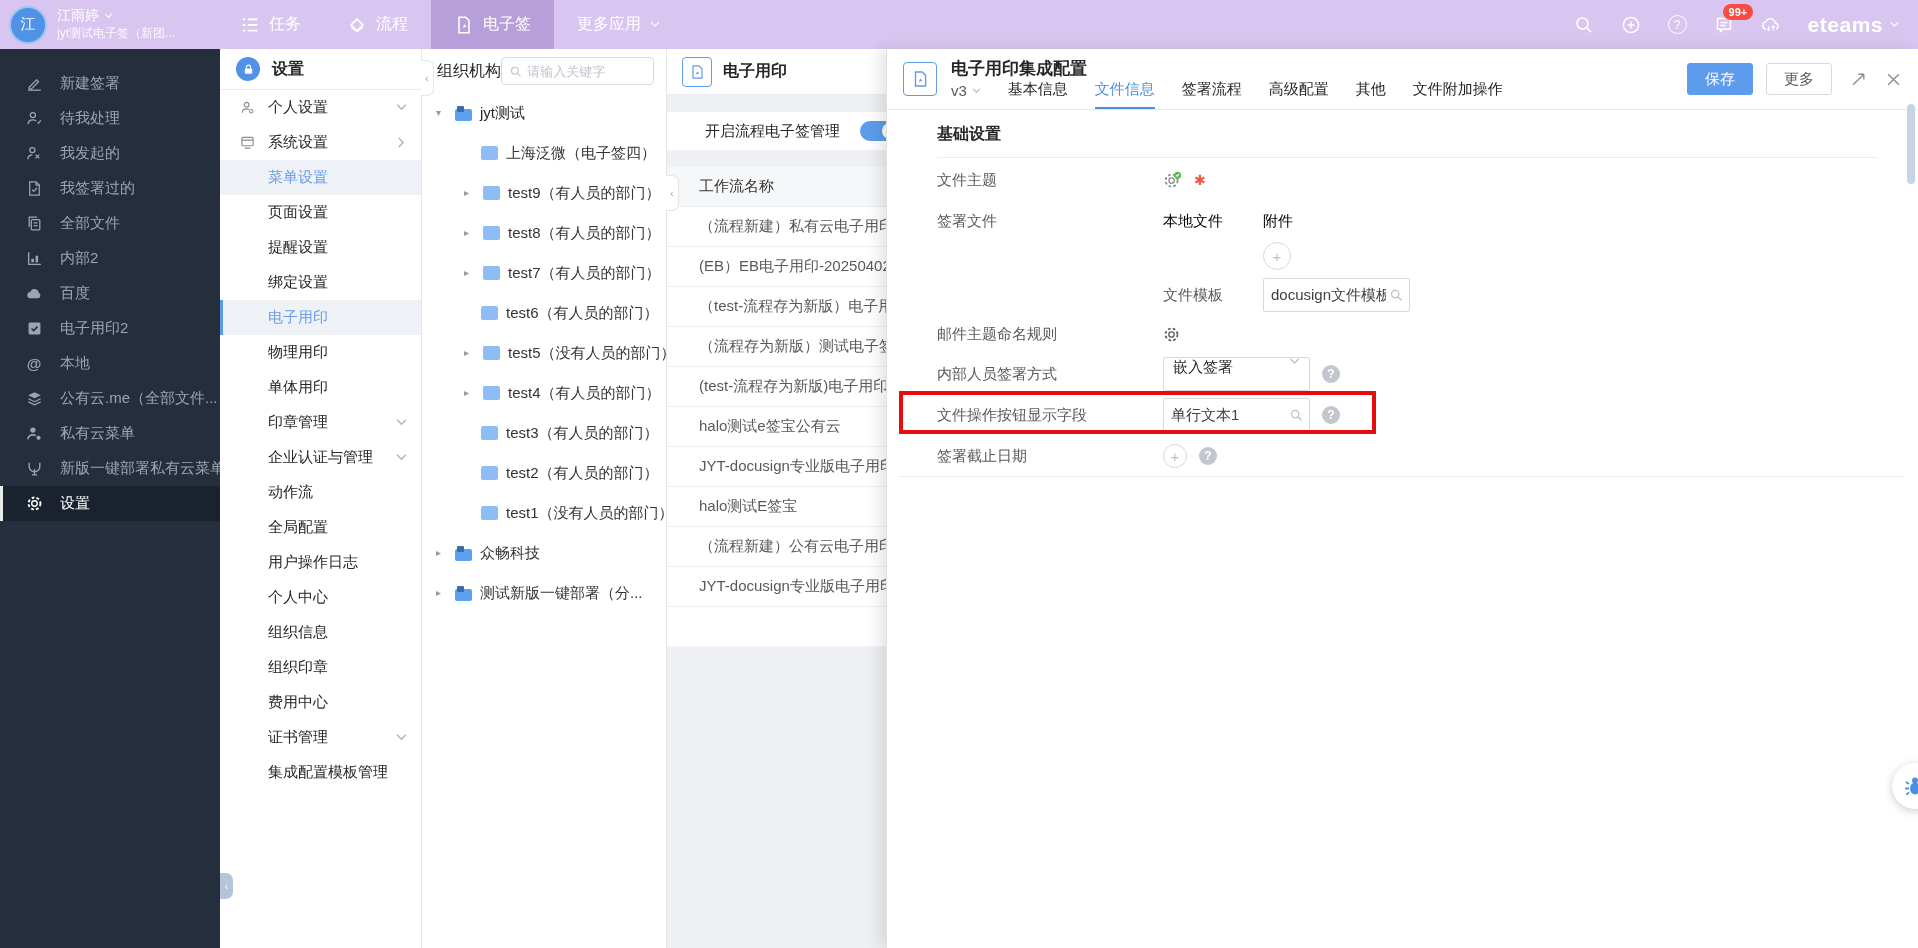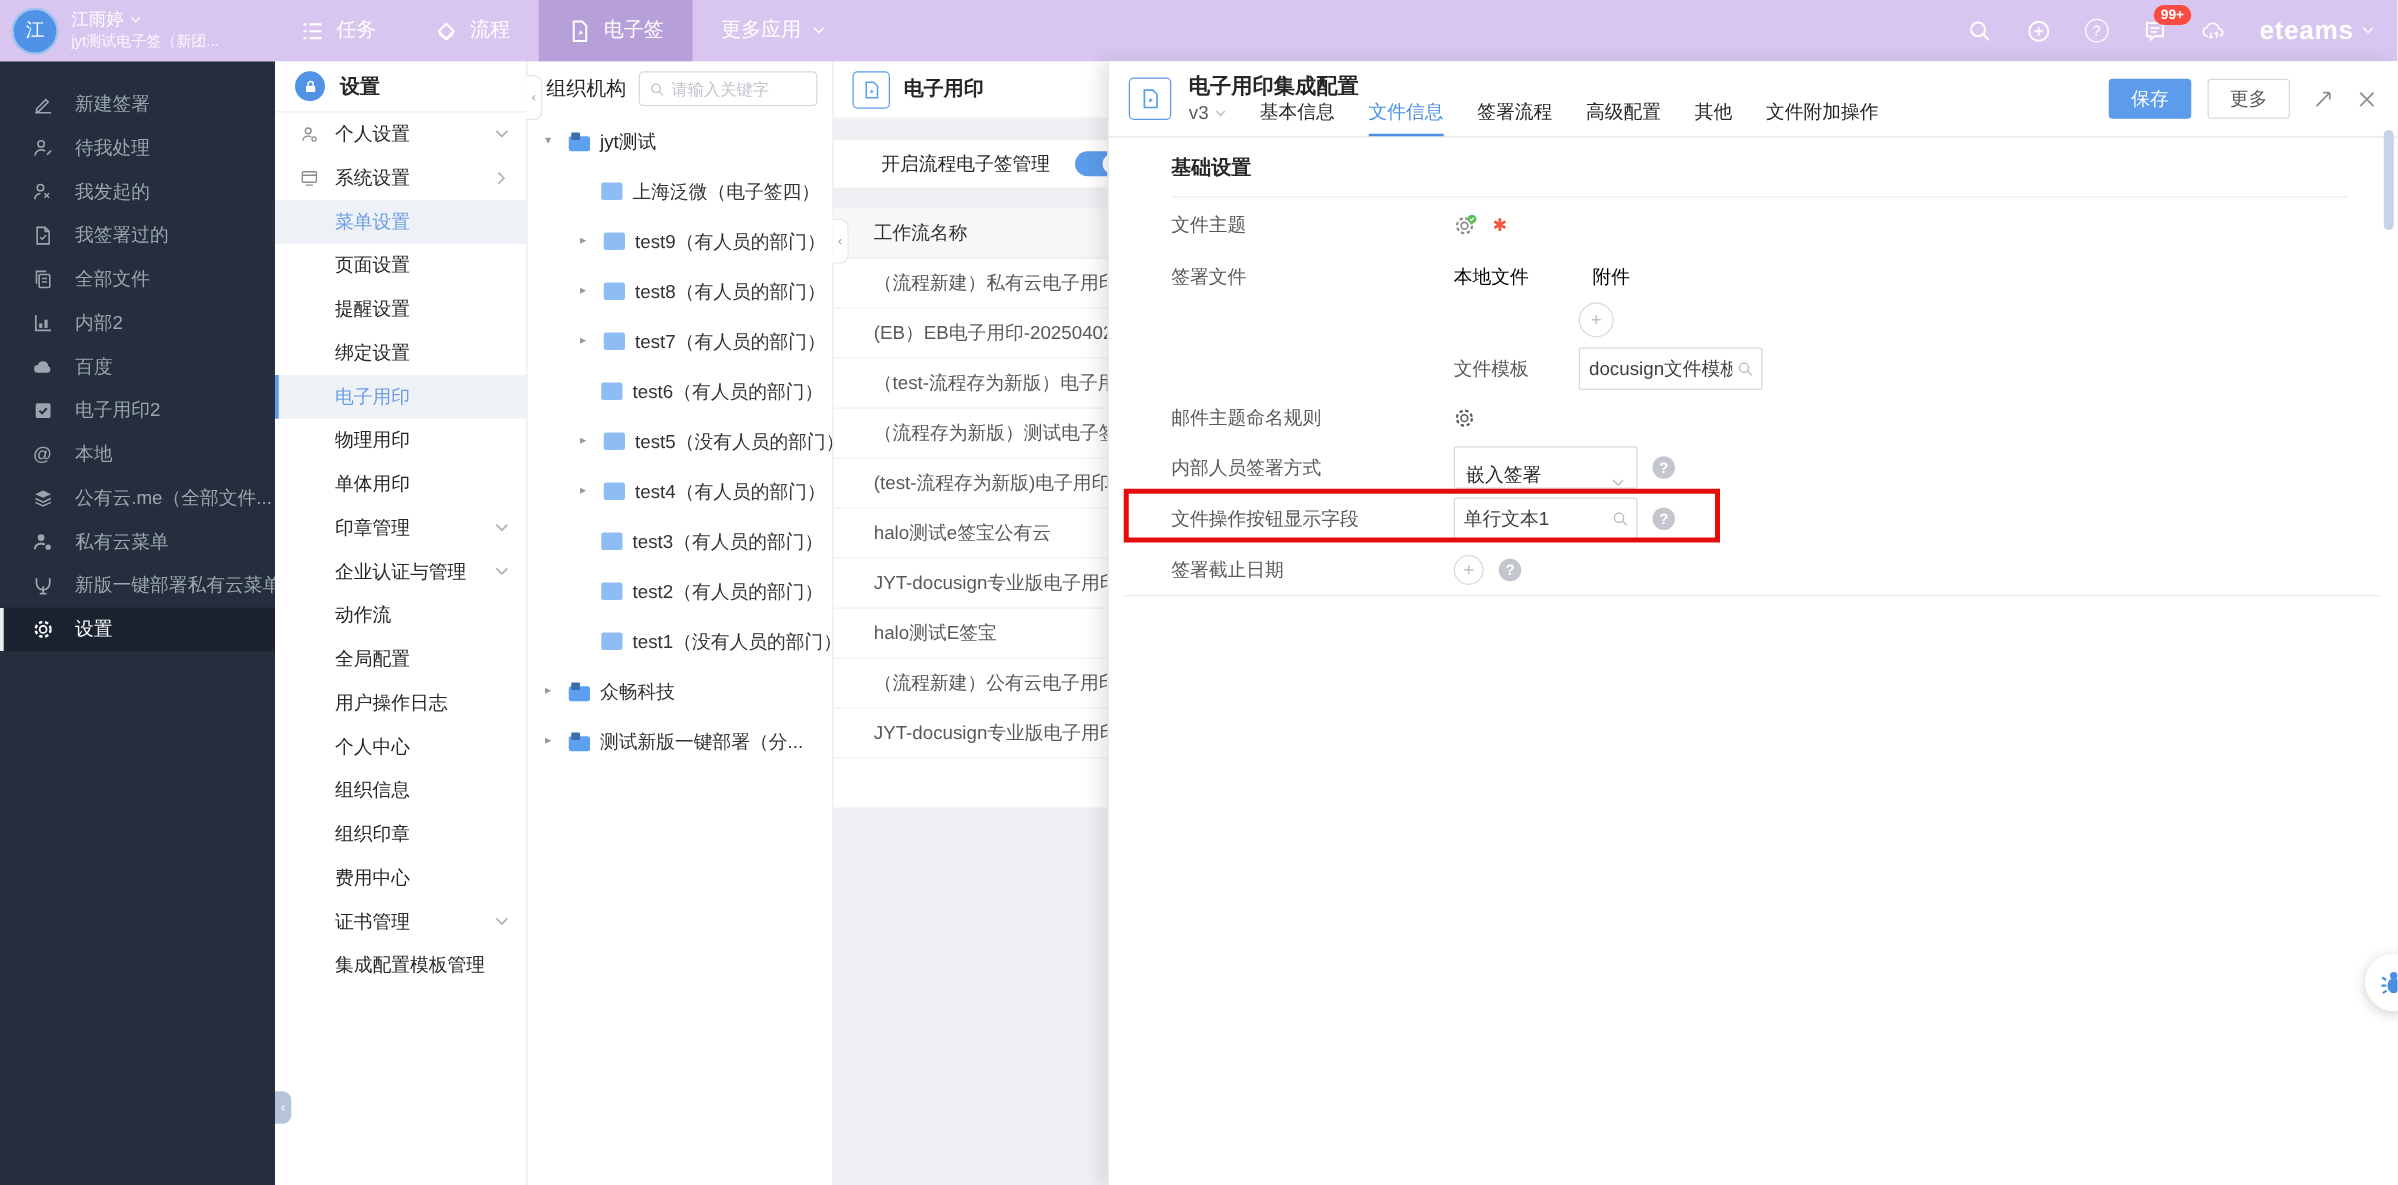--- a/index.html
+++ b/index.html
@@ -40,21 +40,21 @@
   .sp-logo { width:24px; height:24px; border-radius:50%; background:#4f92e6; display:flex; align-items:center; justify-content:center; }
   .sp-item { height:35px; display:flex; align-items:center; padding-left:48px; font-size:15px; color:#262626; cursor:pointer; position:relative; white-space:nowrap; }
   .sp-item .sp-ic { position:absolute; left:20px; width:16px; height:16px; color:#8c8c8c; }
   .sp-item .sp-caret { position:absolute; right:14px; width:11px; height:11px; color:#b3b3b3; }
   .sp-item.sel { background:#eef1f5; color:#6b9de8; }
   .sp-item.active { background:#eef1f5; color:#6b9de8; box-shadow:inset 3px 0 0 #5d9cec; }
   .rot-right { transform:rotate(-90deg); }
 
   
   .org-col { width:245px; background:#fff; border-right:1px solid #e4e6e9; flex:0 0 auto; position:relative; }
-  .org-header { height:44px; display:flex; align-items:center; padding:0 12px 0 15px; gap:10px; }
+  .org-header { height:44px; display:flex; align-items:center; padding:0 12px 0 15px; }
   .org-title { font-size:16px; color:#262626; flex:0 0 auto; }
   .org-search { flex:1; height:28px; border:1px solid #d9d9d9; border-radius:4px; display:flex; align-items:center; gap:6px; padding:0 8px; color:#c0c4cc; }
   .org-search input { border:0; outline:0; width:100%; font-size:13px; color:#595959; font-family:inherit; }
   .org-search input::placeholder { color:#c0c4cc; }
   .tree-row { height:40px; display:flex; align-items:center; gap:8px; font-size:15px; color:#333; cursor:pointer; white-space:nowrap; overflow:hidden; }
   .tree-row.lvl0 { padding-left:14px; }
   .tree-row.lvl1 { padding-left:42px; }
   .tree-row.lvl1.nocaret { padding-left:59px; }
   .tree-row.lvl0.root { color:#262626; }
   .caret { width:11px; color:#999; font-size:10px; line-height:1; flex:0 0 auto; }
@@ -96,29 +96,29 @@
   .frow { display:flex; min-height:40px; align-items:center; }
   .frow.tall { align-items:flex-start; padding-top:6px; min-height:112px; }
   .frow.hl { min-height:42px; }
   .flabel { width:226px; flex:0 0 auto; font-size:15px; color:#595959; }
   .fval { display:flex; align-items:center; gap:12px; }
   .fval.col { display:block; }
   .fline { display:flex; align-items:center; min-height:30px; }
   .fline.mid { min-height:40px; }
   .fline.last { min-height:38px; }
   .opt { width:100px; font-size:15px; color:#000000; }
-  .opt.second { width:auto;margin-left:11px; }
+  .opt.second { width:auto; }
   .sublabel { width:100px; font-size:15px; color:#595959; }
   .plus-circle { border:1px solid #d9d9d9; border-radius:50%; color:#bfbfbf; background:#fff; display:flex; align-items:center; justify-content:center; cursor:pointer; }
   .plus-circle::before { content:"+"; font-size:15px; line-height:1; }
   .plus-circle.lg { width:28px; height:28px; margin-left:100px; }
   .plus-circle.sm { width:24px; height:24px; }
   .inputbox { width:147px; height:34px; border:1px solid #d9d9d9; border-radius:2px; display:flex; align-items:center; padding:0 7px; gap:4px; background:#fff; }
   .inputbox input { border:0; outline:0; width:100%; font-size:15px; color:#404040; font-family:inherit; background:transparent; }
-  .selectbox { width:147px; height:34px; border:1px solid #d9d9d9; border-radius:2px; display:flex; align-items:flex-end; justify-content:space-between; padding:0 9px; font-size:15px; color:#262626; cursor:pointer; background:#fff; }
+  .selectbox { width:147px; height:34px; border:1px solid #d9d9d9; border-radius:2px; display:flex; align-items:flex-start; justify-content:space-between; padding:0 9px; font-size:15px; color:#262626; cursor:pointer; background:#fff; }
   .qmark { width:18px; height:18px; border-radius:50%; background:#c3c6cc; color:#fff; font-size:12px; font-weight:bold; display:flex; align-items:center; justify-content:center; cursor:pointer; flex:0 0 auto; }
   .qmark::before { content:"?"; }
   .req { color:#f25642; font-size:14px; }
   .cfg-divider { border-top:1px solid #ebedf0; margin:0 -26px 0 -38px; }
   .annotation-rect { position:absolute; left:12px; top:342px; width:477px; height:43px; border:4px solid #e60c0c; z-index:8; pointer-events:none; }
   .scroll-thumb { position:absolute; right:3px; top:55px; width:8px; height:80px; border-radius:4px; background:#c7d3e8; }
 
   
   .collapse-handle { position:absolute; width:13px; height:30px; border-radius:0 7px 7px 0; display:flex; align-items:center; justify-content:center; font-size:10px; cursor:pointer; z-index:4; }
   .collapse-handle::before { content:"‹"; }

